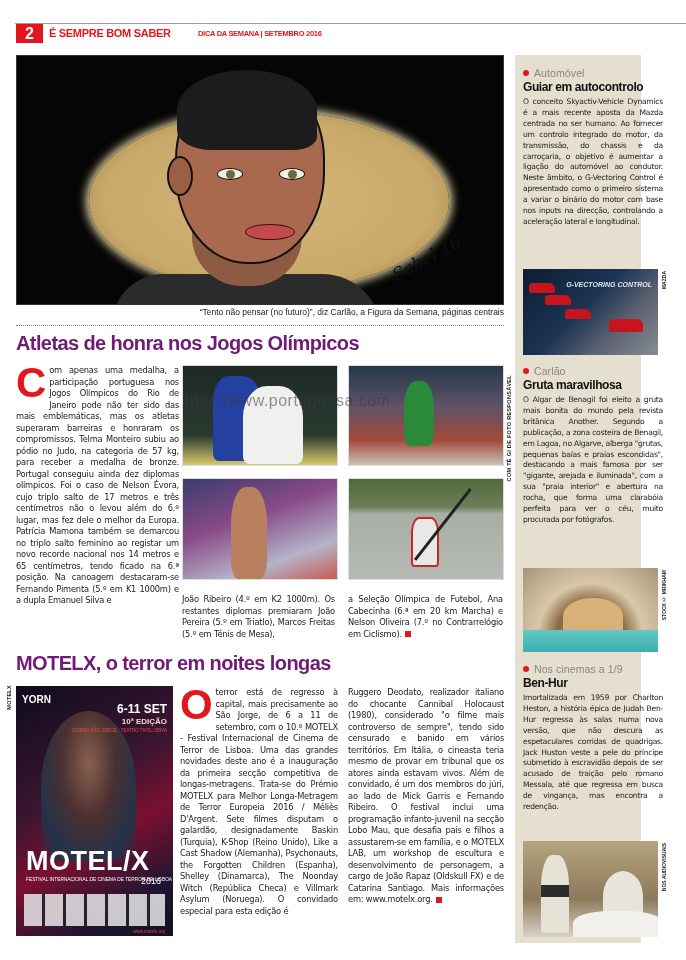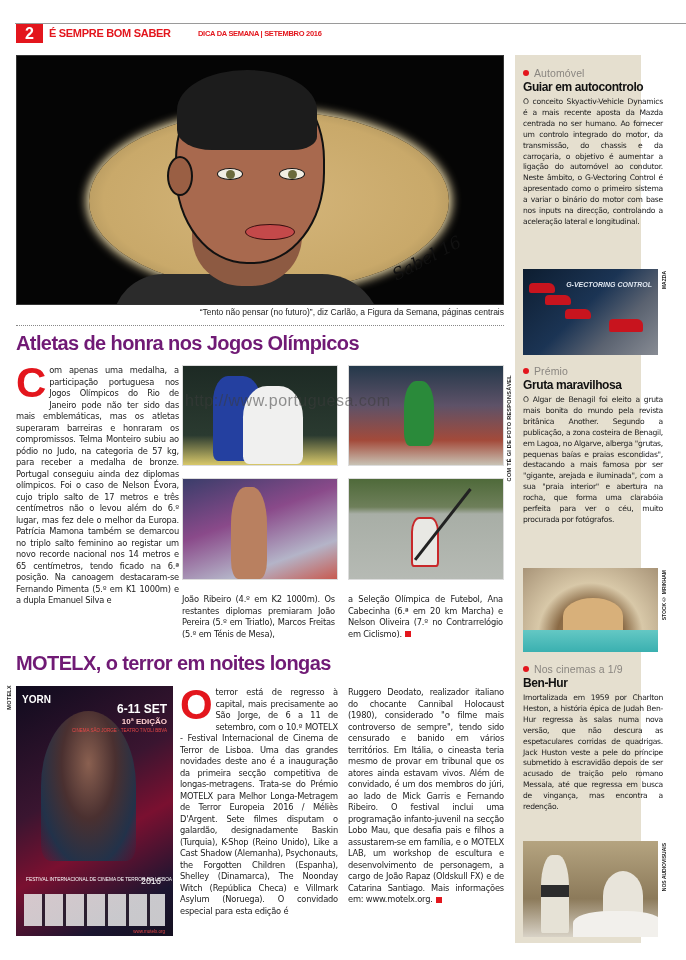--- a/index.html
+++ b/index.html
@@ -147,20 +147,21 @@
 </div>
 
 <h1 class="headline h2">MOTELX, o terror em noites longas</h1>
 <div class="vcredit vc-motelx">MOTELX</div>
 <div class="poster">
   <div class="hood"></div>
   <div class="yorn">YORN</div>
   <div class="dates">6-11 SET</div>
   <div class="edition">10ª EDIÇÃO</div>
   <div class="venue">CINEMA SÃO JORGE · TEATRO TIVOLI BBVA</div>
+  <div class="brand">MOTEL/X</div>
   <div class="tagline">FESTIVAL INTERNACIONAL DE CINEMA DE TERROR DE LISBOA</div>
   <div class="year">2016</div>
   <div class="logos"></div>
   <div class="url">www.motelx.org</div>
 </div>
 
 <div class="body" style="position:absolute; left:180px; top:687px; width:158px;">
   <span class="dropcap">O</span>
   <span>terror está de regresso à capital, mais precisamente ao São Jorge, de 6 a 11 de setembro, com o 10.º MOTELX - Festival Internacional de Cinema de Terror de Lisboa. Uma das grandes novidades deste ano é a inauguração da primeira secção competitiva de longas-metragens. Trata-se do Prémio MOTELX para Melhor Longa-Metragem de Terror Europeia 2016 / Méliès D'Argent. Sete filmes disputam o galardão, designadamente Baskin (Turquia), K-Shop (Reino Unido), Like a Cast Shadow (Alemanha), Psychonauts, the Forgotten Children (Espanha), Shelley (Dinamarca), The Noonday Witch (República Checa) e Villmark Asylum (Noruega). O convidado especial para esta edição é</span>
 </div>
@@ -177,21 +178,21 @@
   <div class="sb-img img-mazda">
     <div class="label">G-VECTORING CONTROL</div>
     <div class="car" style="left:6px; top:14px;"></div>
     <div class="car" style="left:22px; top:26px;"></div>
     <div class="car" style="left:42px; top:40px;"></div>
     <div class="car" style="left:86px; top:50px; width:34px; height:13px;"></div>
   </div>
   <div class="sb-vcredit" style="left:146px; top:216px;">MAZDA</div>
 
   <div class="sb-item" style="top:310px;">
-    <div class="sb-cat"><span class="sb-dot"></span><span>Prémio</span></div>
+    <div class="sb-cat"><span class="sb-dot"></span><span>Carlão</span></div>
     <div class="sb-title">Gruta maravilhosa</div>
     <div class="sb-body">O Algar de Benagil foi eleito a gruta mais bonita do mundo pela revista britânica Another. Segundo a publicação, a zona costeira de Benagil, em Lagoa, no Algarve, alberga "grutas, pequenas baías e praias escondidas", destacando a mais famosa por ser "gigante, arejada e iluminada", com a sua "praia interior" e abertura na rocha, que forma uma clarabóia perfeita para ver o céu, muito procurada por fotógrafos.</div>
   </div>
   <div class="sb-img img-cave">
     <div class="arch"></div>
     <div class="water"></div>
   </div>
   <div class="sb-vcredit" style="left:146px; top:515px;">STOCK © MRIKHAM</div>
 
   <div class="sb-item" style="top:608px;">

